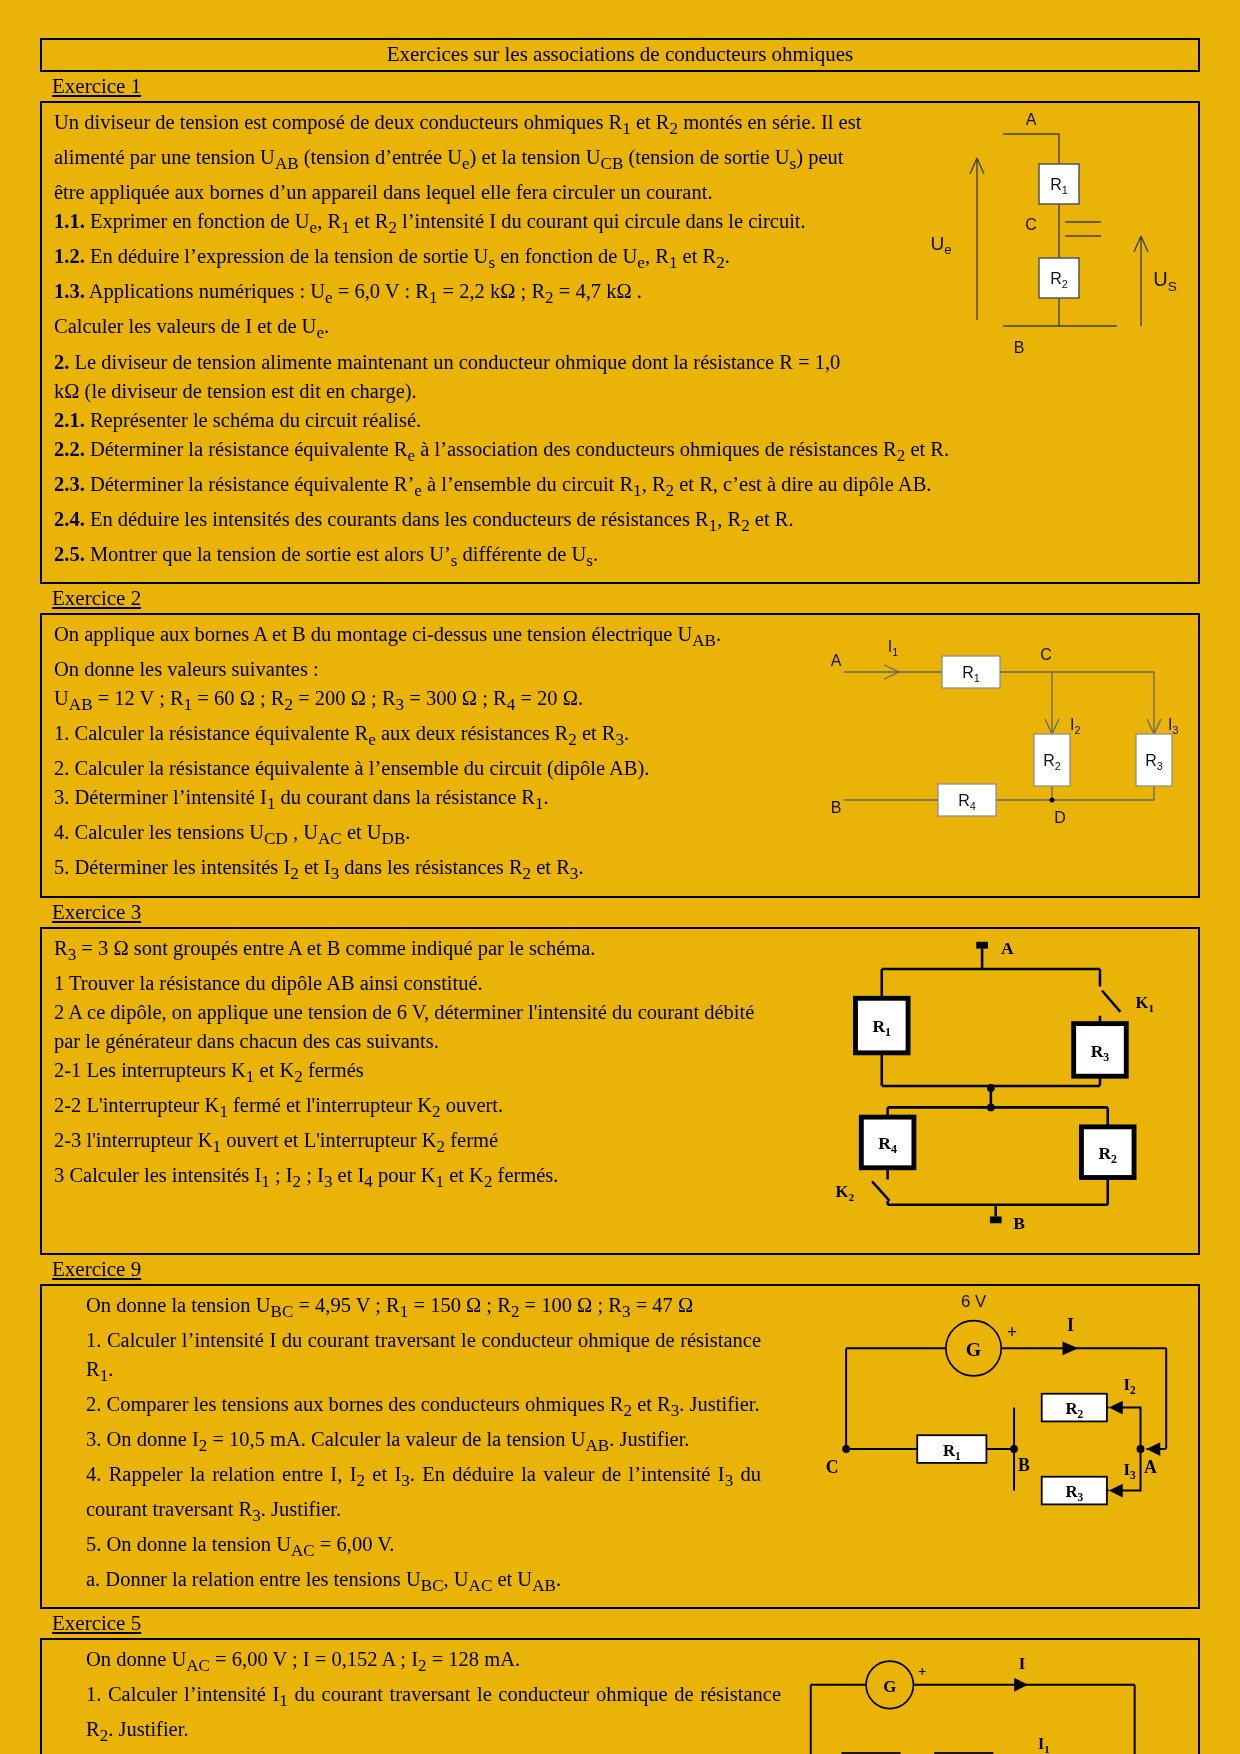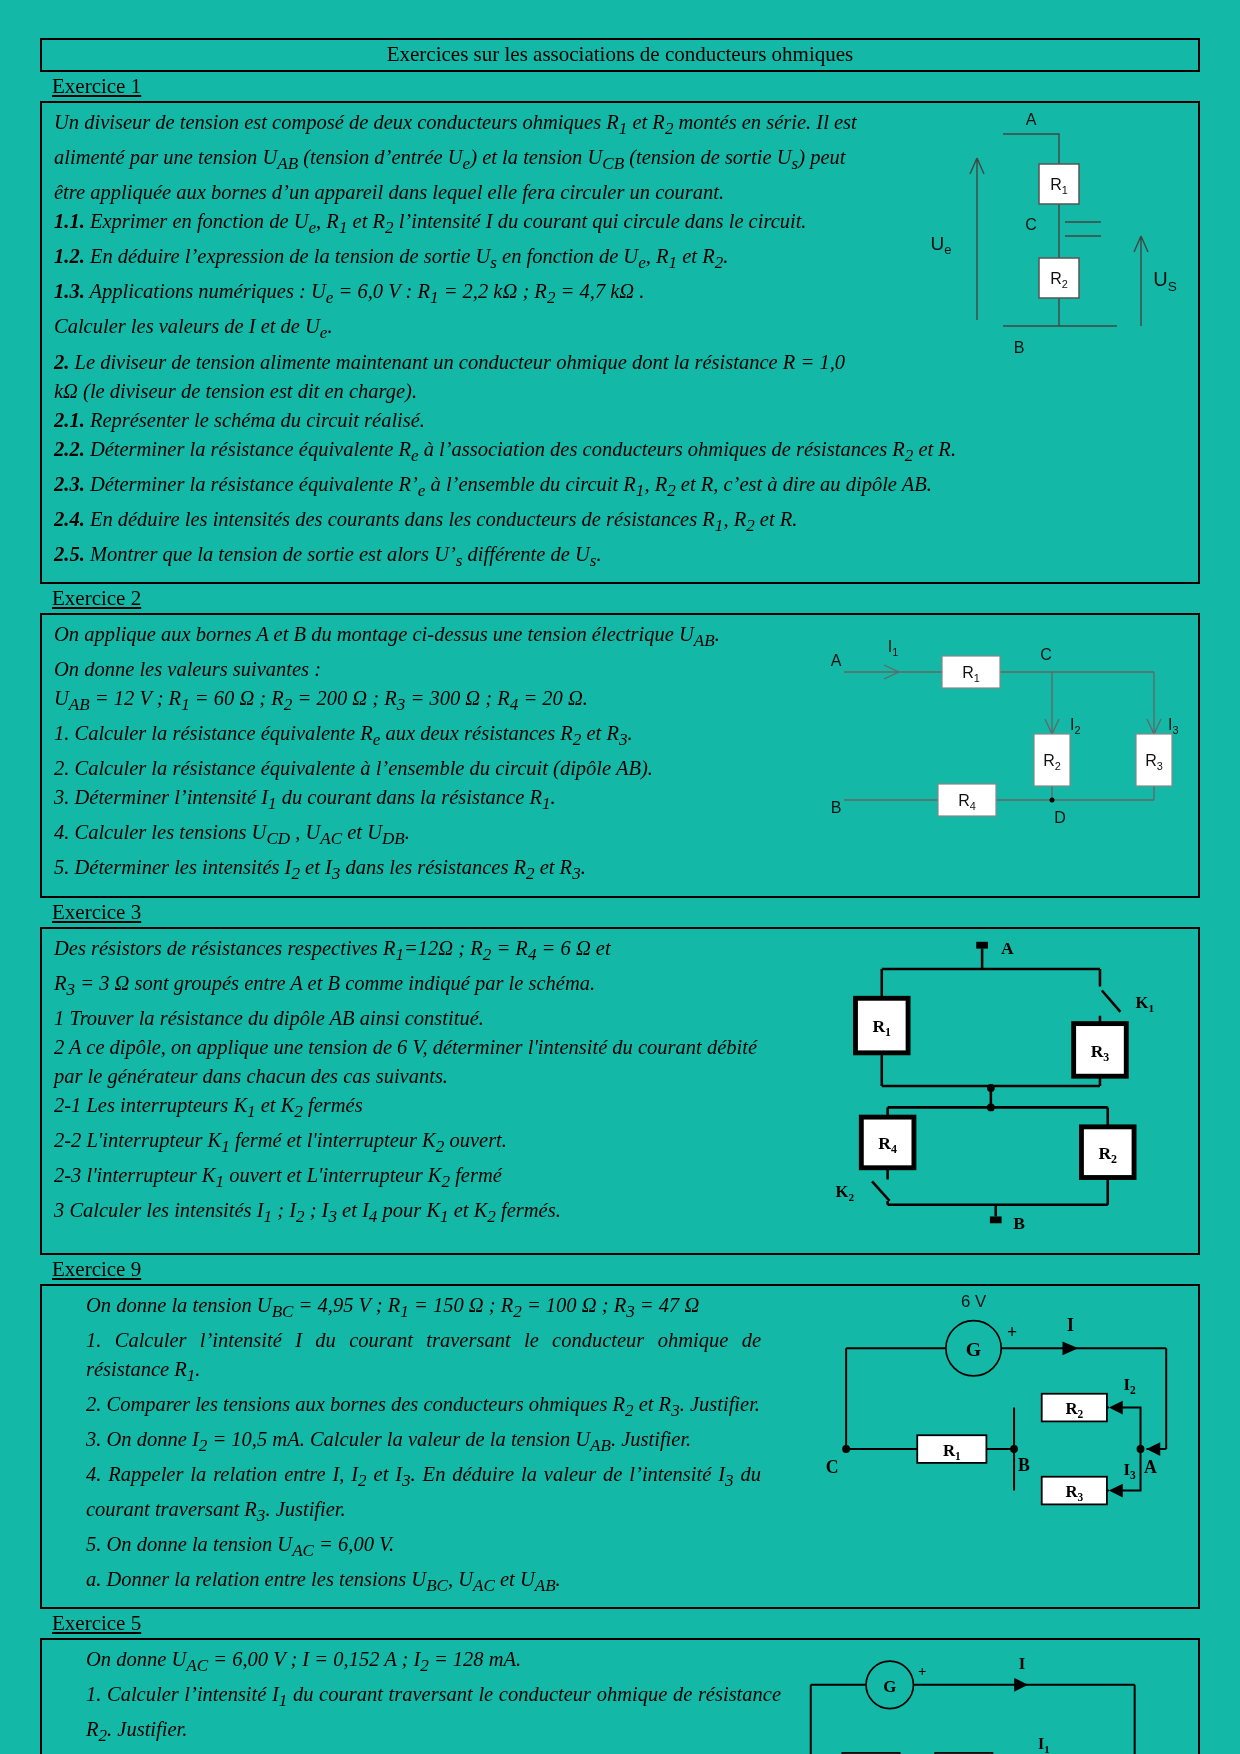--- a/index.html
+++ b/index.html
@@ -1,30 +1,30 @@
 <!DOCTYPE html>
 <html lang="fr"><head>
 <meta charset="utf-8">
 <style>
   html,body{margin:0;padding:0;background:#e8e8e8;}
   .page{
-    width:1240px;height:1754px;background:#14b8a6;box-sizing:border-box;
+    width:1240px;height:1754px;background:#eab308;box-sizing:border-box;
     padding:38px 40px 0 40px;position:relative;
     font-family:"Liberation Serif","DejaVu Serif",serif;color:#000;
   }
   .title-box{
     border:2px solid #000;text-align:center;font-size:21px;
     padding:2px 0 3px 0;
   }
   .ex-label{font-size:21px;padding:2px 0 2px 12px;text-decoration:underline;}
   .ex-box{
     border:2px solid #000;padding:5px 12px 7px 12px;overflow:hidden;
     font-size:20.5px;line-height:29px;
   }
-  .ex-box p.line{margin:0;font-style:italic;}
+  .ex-box p.line{margin:0;}
   .justify p.line{text-align:justify;margin-left:32px;}
   .circuit{float:right;}
   .c1{margin:0 0 4px 18px;}
   .c2{margin:2px 0 2px 14px;}
   .c3{margin:0 0 4px 14px;}
   .c4{margin:0 0 4px 10px;}
   .c5{margin:2px 0 2px 10px;}
   svg text{font-family:"Liberation Sans","DejaVu Sans",sans-serif;fill:#111;}
   svg .lbl{font-size:16px;}
   svg .lbl-big{font-size:19px;}
@@ -146,21 +146,20 @@
         <text class="serif s17" x="368" y="76" text-anchor="middle"><tspan>K</tspan><tspan class="subt" dy="4">1</tspan></text>
         <text class="serif s18" x="98" y="101" text-anchor="middle"><tspan>R</tspan><tspan class="subt" dy="4">1</tspan></text>
         <text class="serif s18" x="322" y="126" text-anchor="middle"><tspan>R</tspan><tspan class="subt" dy="4">3</tspan></text>
         <text class="serif s18" x="104" y="221" text-anchor="middle"><tspan>R</tspan><tspan class="subt" dy="4">4</tspan></text>
         <text class="serif s17" x="60" y="270" text-anchor="middle"><tspan>K</tspan><tspan class="subt" dy="4">2</tspan></text>
         <text class="serif s18" x="330" y="231" text-anchor="middle"><tspan>R</tspan><tspan class="subt" dy="4">2</tspan></text>
         <text class="serif s18" x="239" y="303" text-anchor="middle">B</text>
       </svg>
     </div>
     <div class="text">
-        <p class="line">Des résistors de résistances respectives R<sub>1</sub>=12Ω ; R<sub>2</sub> = R<sub>4</sub> = 6 Ω et</p>
         <p class="line">R<sub>3</sub> = 3 Ω sont groupés entre A et B comme indiqué par le schéma.</p>
         <p class="line">1 Trouver la résistance du dipôle AB ainsi constitué.</p>
         <p class="line">2 A ce dipôle, on applique une tension de 6 V, déterminer l'intensité du courant débité par le générateur dans chacun des cas suivants.</p>
         <p class="line">2-1 Les interrupteurs K<sub>1</sub> et K<sub>2</sub> fermés</p>
         <p class="line">2-2 L'interrupteur K<sub>1</sub> fermé et l'interrupteur K<sub>2</sub> ouvert.</p>
         <p class="line">2-3 l'interrupteur K<sub>1</sub> ouvert et L'interrupteur K<sub>2</sub> fermé</p>
         <p class="line">3  Calculer les intensités I<sub>1</sub> ; I<sub>2</sub> ; I<sub>3</sub> et I<sub>4</sub> pour K<sub>1</sub> et K<sub>2</sub> fermés.</p>
       </div>
   </div>
 

